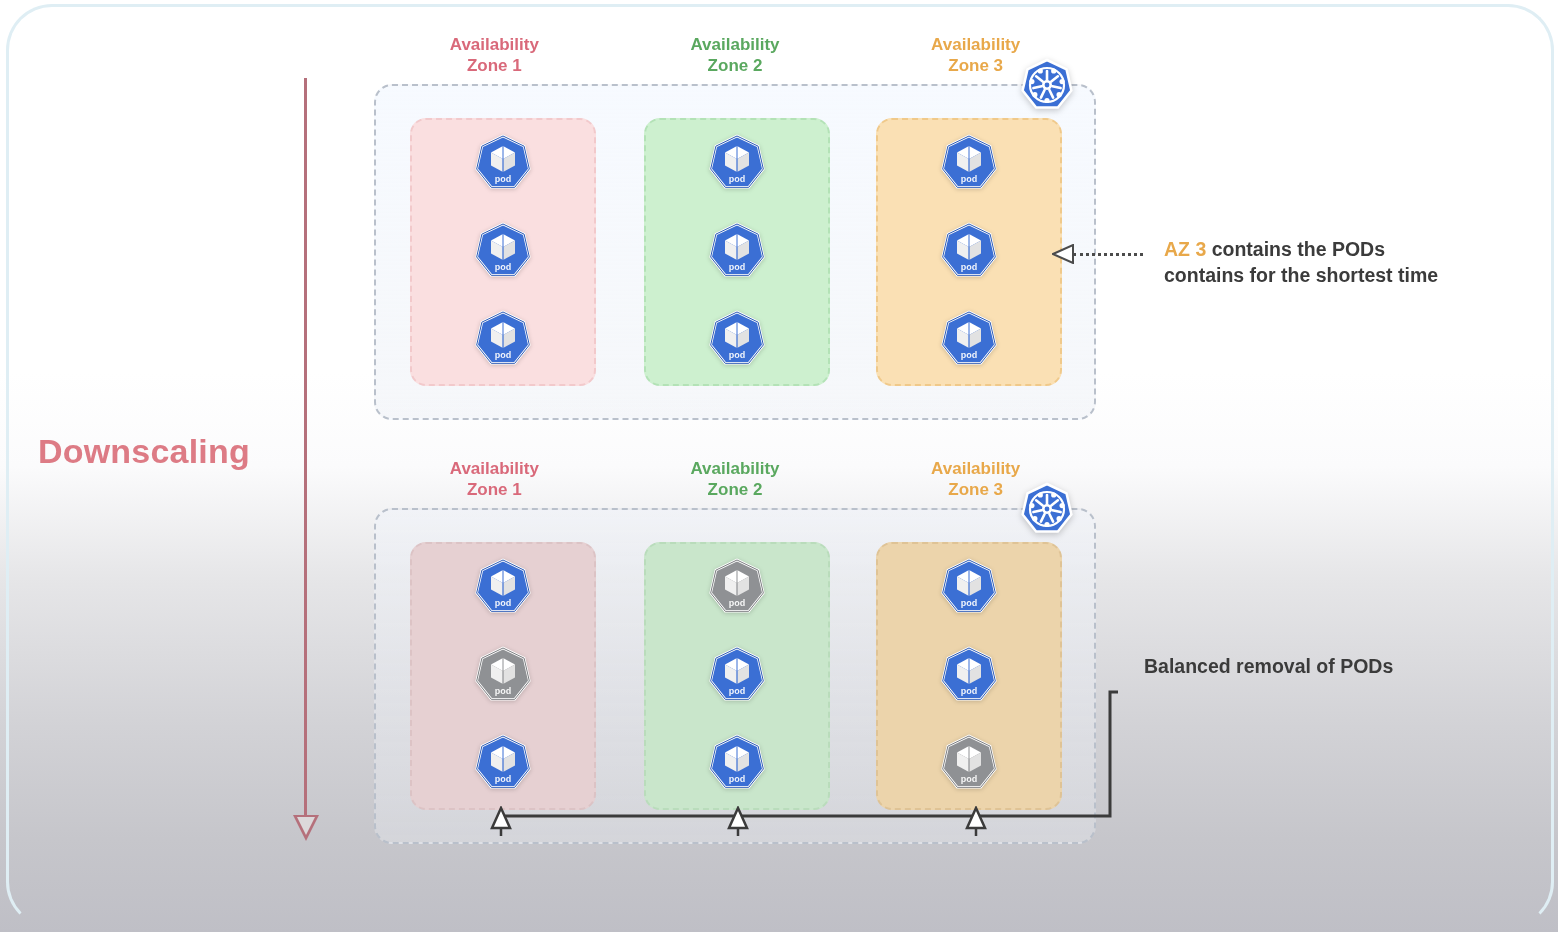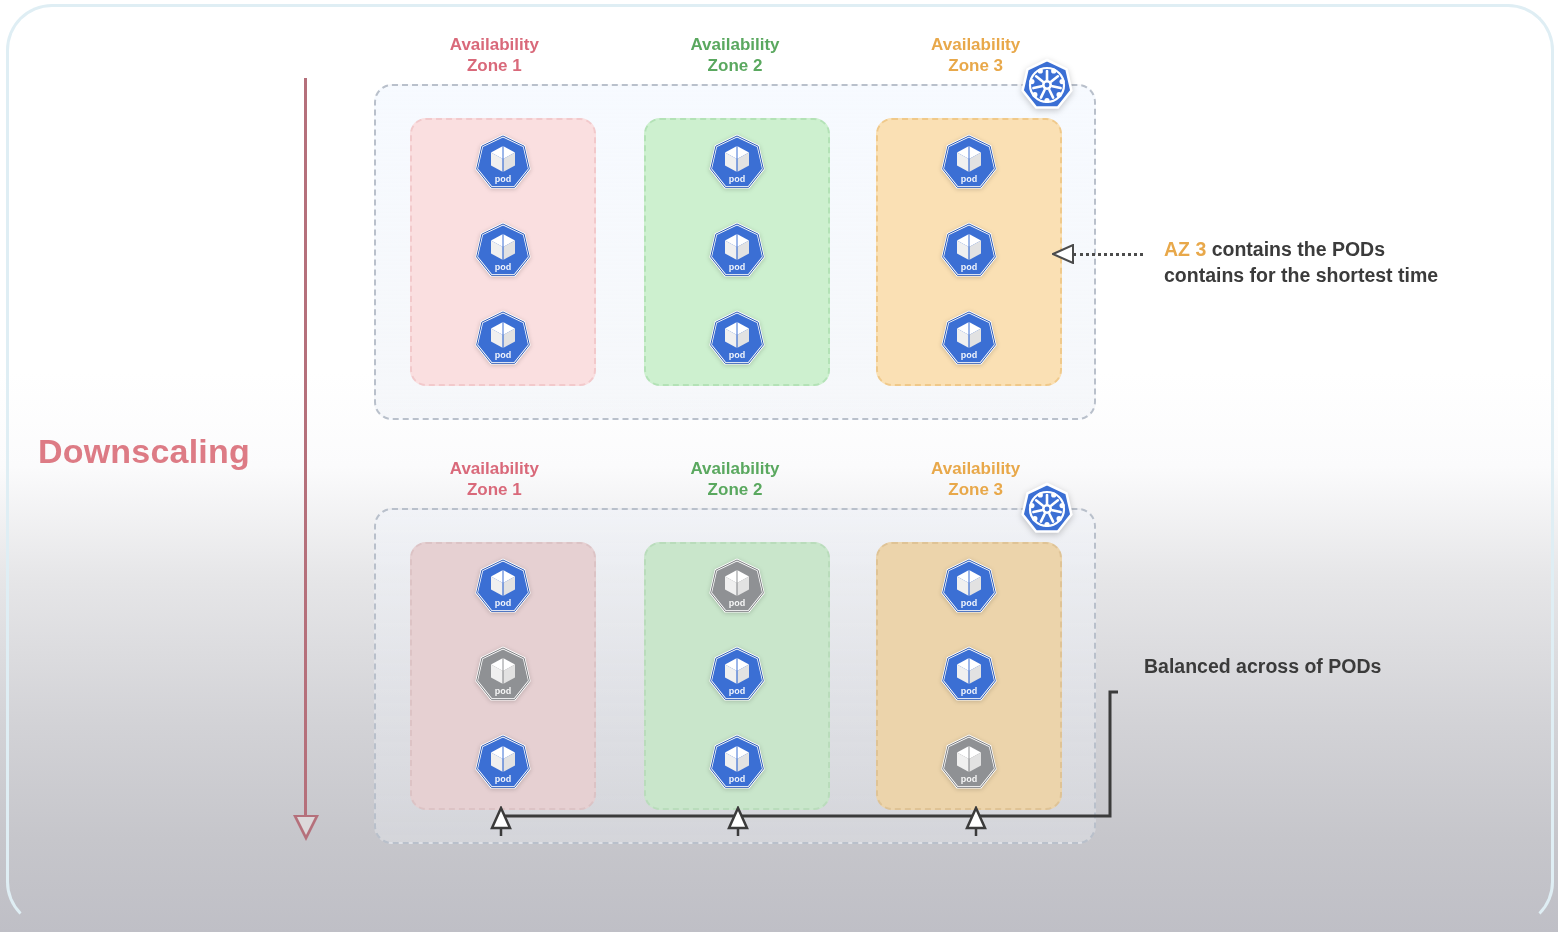--- a/index.html
+++ b/index.html
@@ -550,15 +550,15 @@
   <svg class="up-arrow" style="left:727px; top:806px;" width="22" height="30">
     <polygon points="11,2 20,22 2,22" fill="#ffffff" stroke="#3b3b3b" stroke-width="2.5"></polygon>
     <line x1="11" y1="22" x2="11" y2="30" stroke="#3b3b3b" stroke-width="2.5"></line>
   </svg>
   <svg class="up-arrow" style="left:965px; top:806px;" width="22" height="30">
     <polygon points="11,2 20,22 2,22" fill="#ffffff" stroke="#3b3b3b" stroke-width="2.5"></polygon>
     <line x1="11" y1="22" x2="11" y2="30" stroke="#3b3b3b" stroke-width="2.5"></line>
   </svg>
 
   <div class="annot" id="annot-bot">
-    <span>Balanced across of PODs</span><br>
+    <span>Balanced removal of PODs</span><br>
   </div>
 </div>
 
 </body></html>

